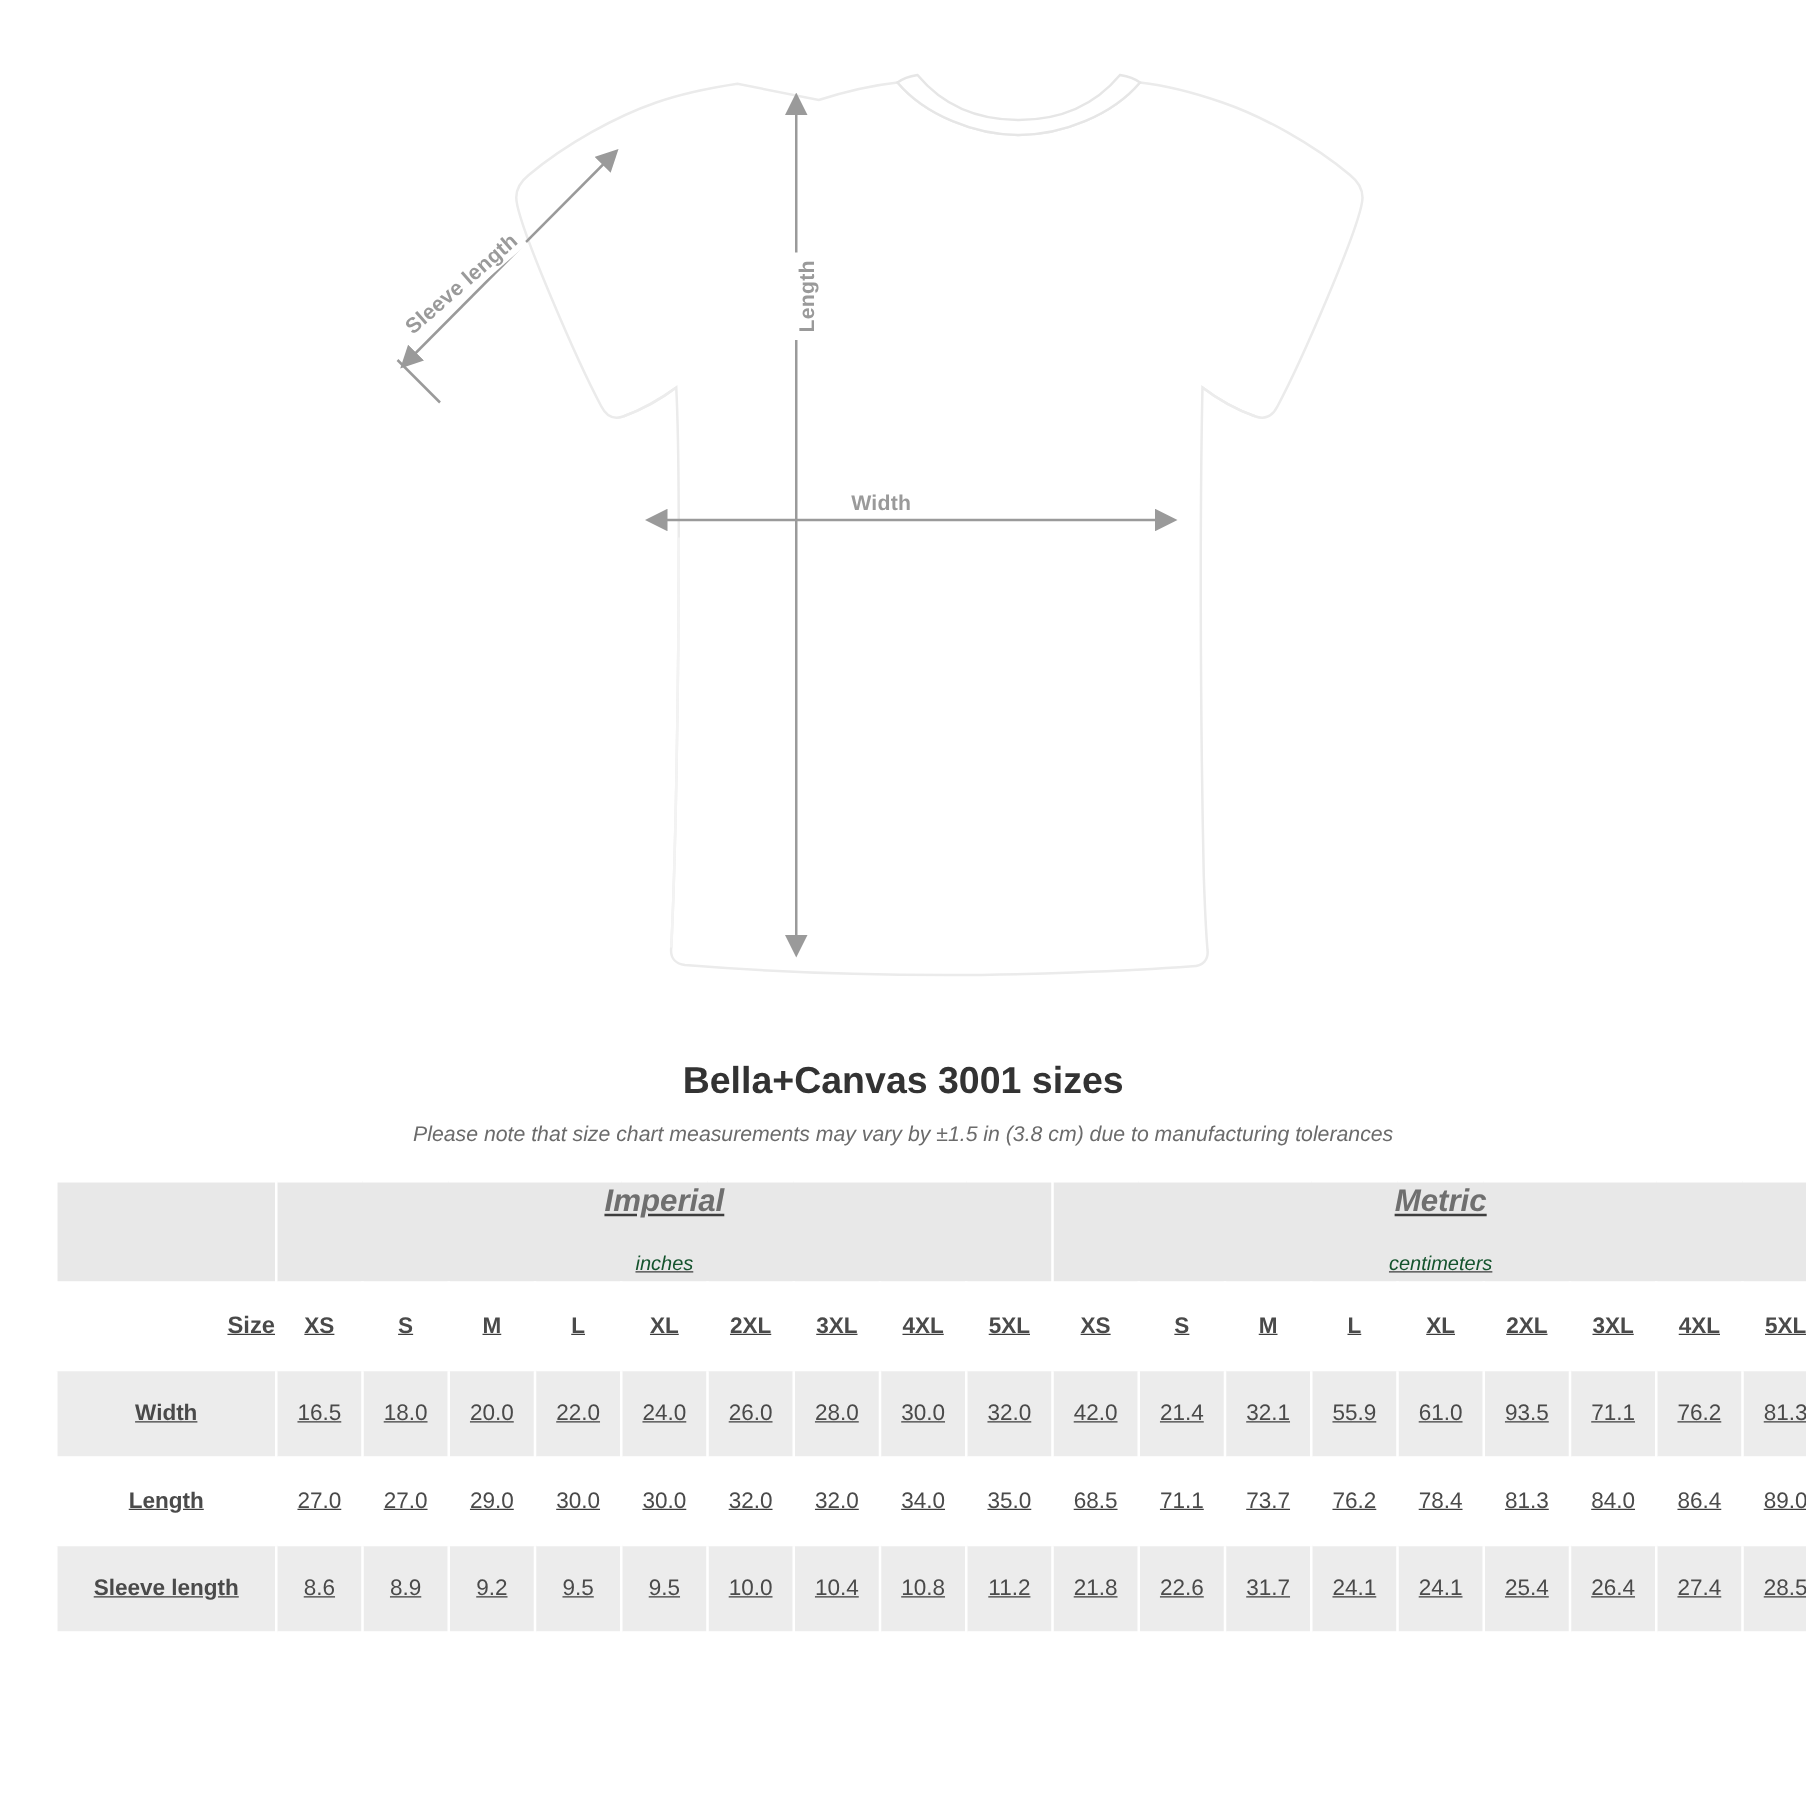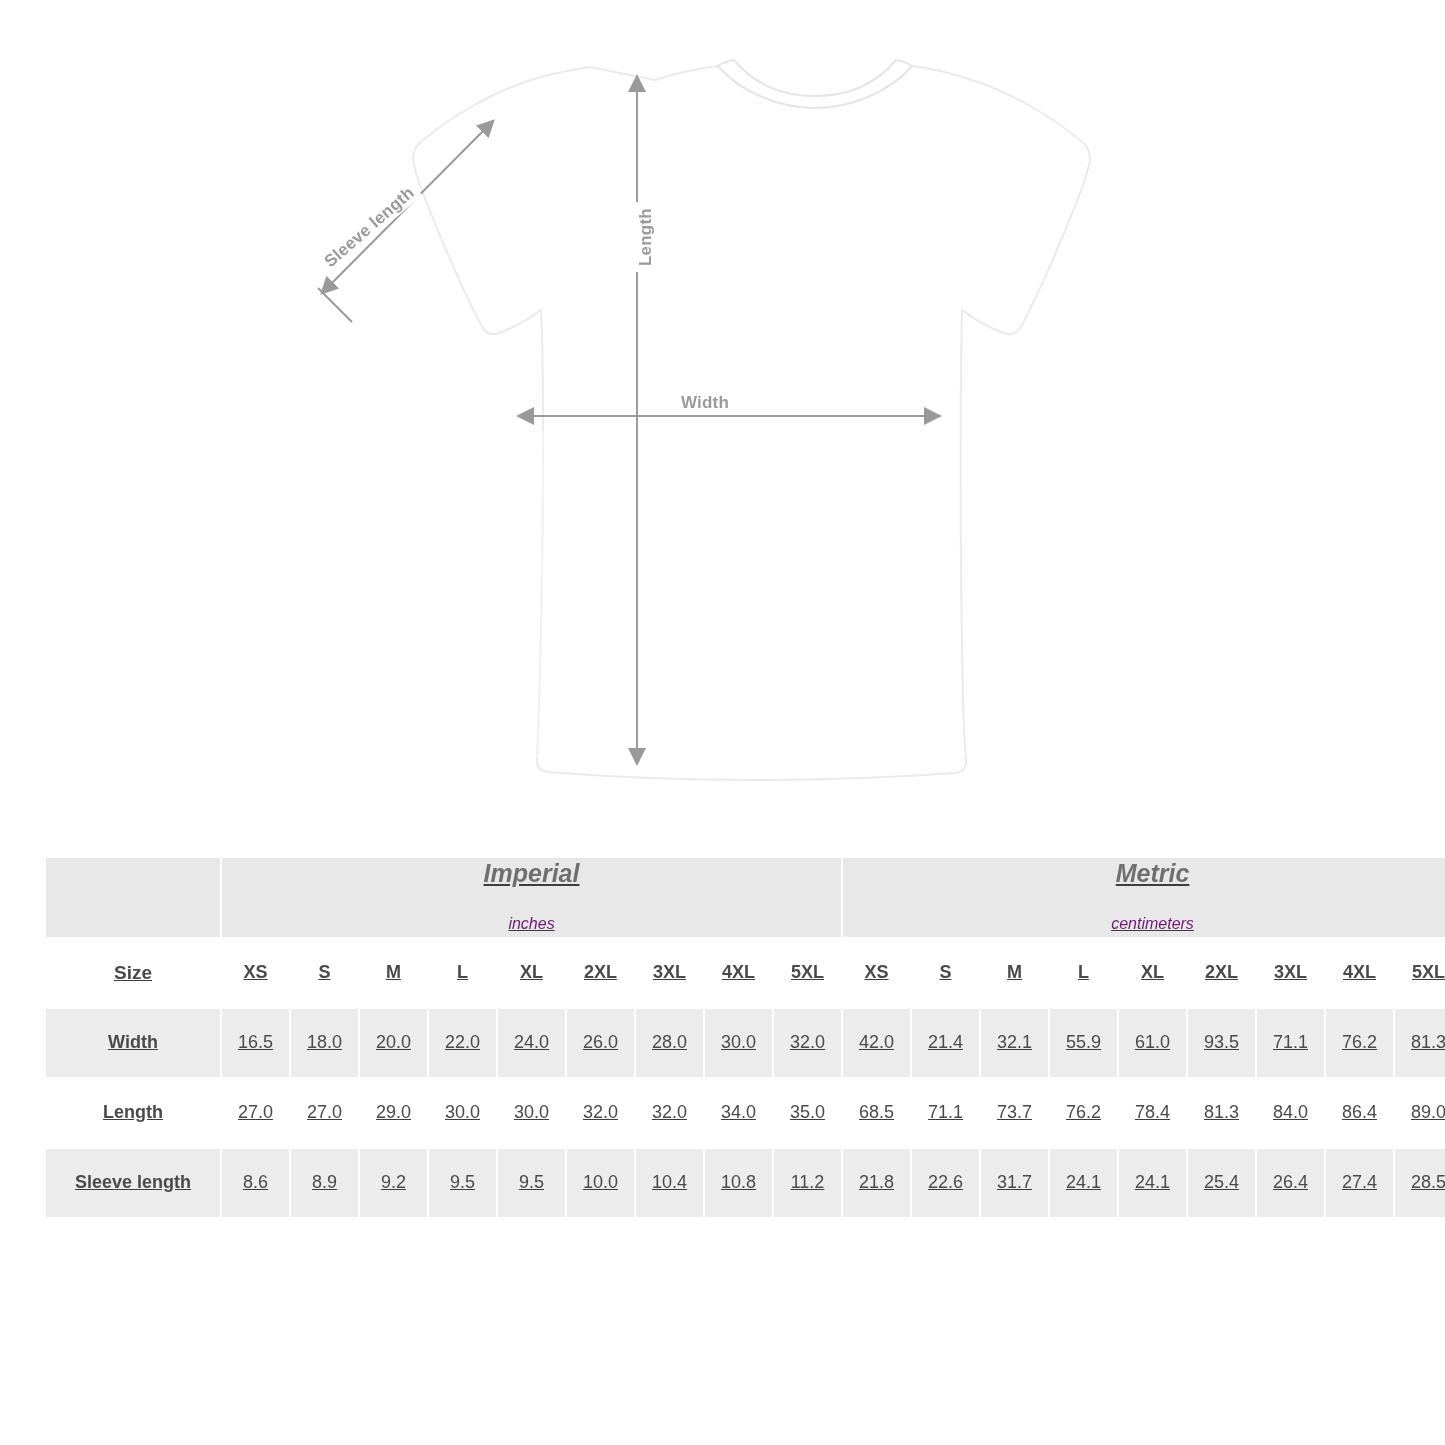--- a/index.html
+++ b/index.html
@@ -109,34 +109,35 @@
   .unit-name {
     font-size: 25px;
     font-style: italic;
     font-weight: bold;
     color: #6f6f6f;
     line-height: 1.2;
   }
   .unit-sub {
     font-size: 16px;
     font-style: italic;
-    color: #701a75;
+    color: #14532d;
     line-height: 1.6;
     margin-top: 23px;
   }
   .hdr-row td {
     background: #ffffff;
     font-weight: bold;
     font-size: 19px;
     color: #444444;
     height: 84px;
   }
   .hdr-row td.rowlabel {
     font-size: 19px;
     font-weight: bold;
+    text-align: right;
   }
   tr.band-gray td {
     background: #ececec;
   }
   tr.band-white td {
     background: #ffffff;
   }
   td.rowlabel {
     font-weight: bold;
     font-size: 19px;
@@ -214,20 +215,24 @@
         <line x1="492" y1="122" x2="323" y2="292" stroke="#9a9a9a" stroke-width="2" marker-start="url(#arrTail)" marker-end="url(#arrHead)"></line>
         <line x1="318" y1="288" x2="352" y2="322" stroke="#9a9a9a" stroke-width="2"></line>
       </g>
     </svg>
 
     <div class="dim-label width-label">Width</div>
     <div class="dim-label length-label">Length</div>
     <div class="dim-label sleeve-label">Sleeve length</div>
   </div>
 
+  <div class="title-block">
+    <h1 class="chart-title">Bella+Canvas 3001 sizes</h1>
+    <p class="chart-note">Please note that size chart measurements may vary by ±1.5 in (3.8 cm) due to manufacturing tolerances</p>
+  </div>
 
   <div class="table-wrap">
     <table class="size-table">
       <colgroup>
         <col class="col-label">
         <col class="col-data">
           <col class="col-data">
           <col class="col-data">
           <col class="col-data">
           <col class="col-data">

